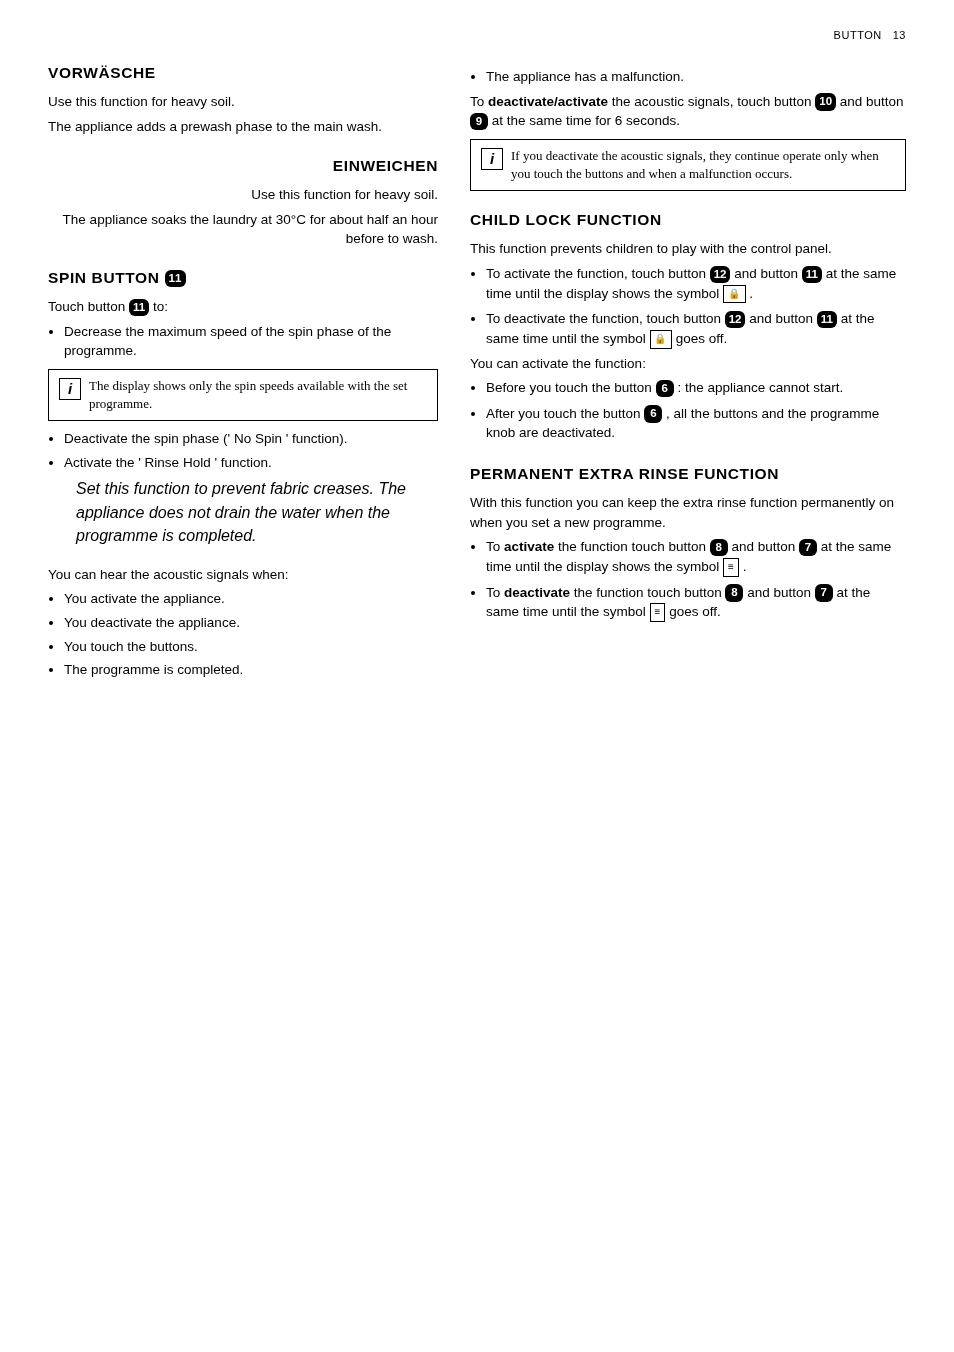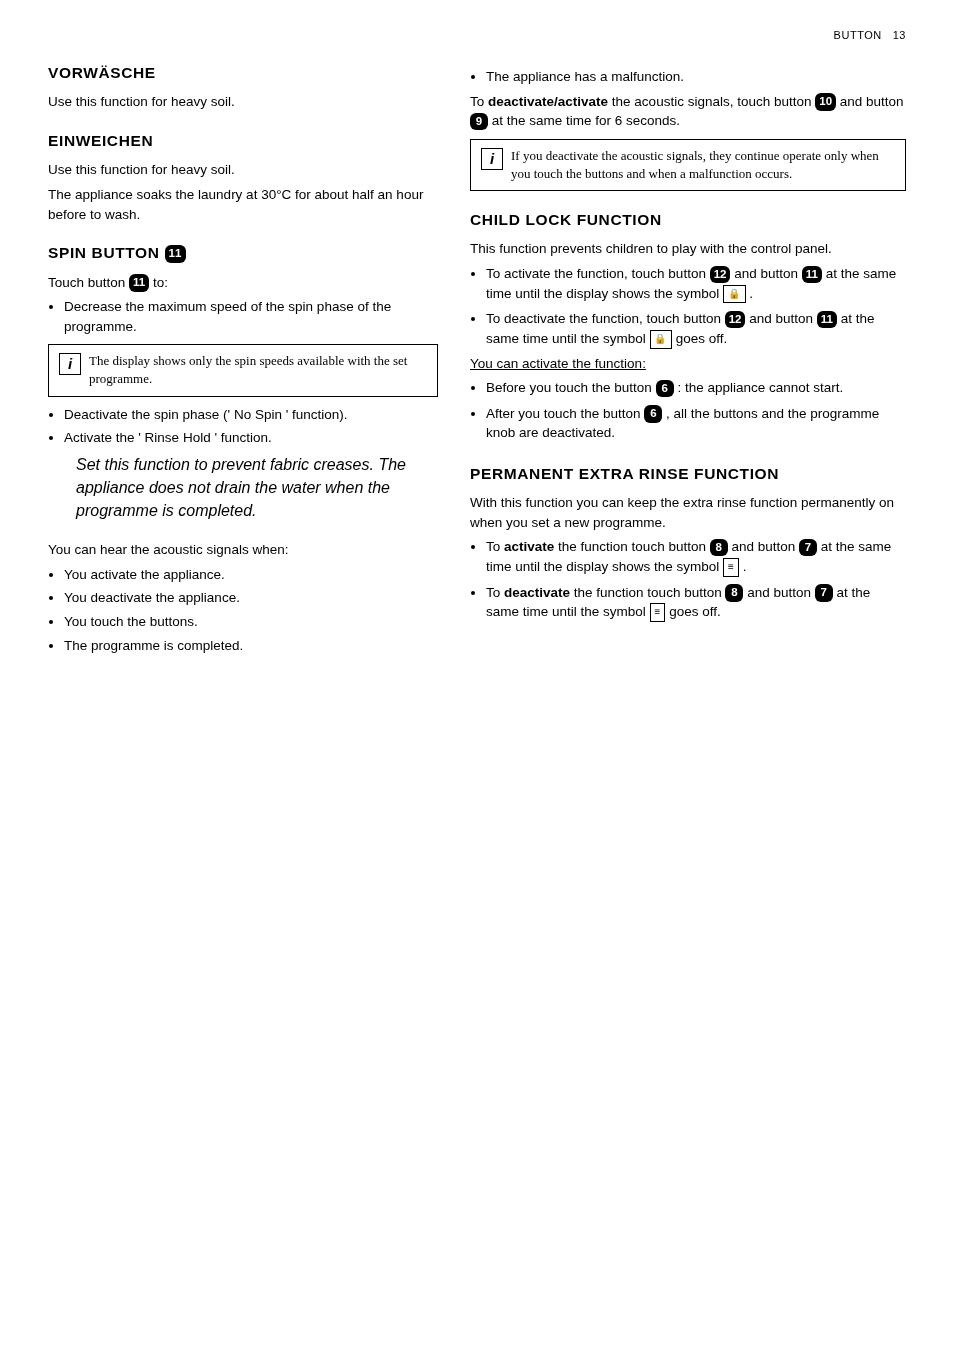--- a/index.html
+++ b/index.html
@@ -143,23 +143,24 @@
     </span>
   </div>
 
   <div class="columns">
 
     <div class="col-left">
 
       <div>
         <div class="section-title">VORWÄSCHE</div>
         <p>Use this function for heavy soil.</p>
-      </div>
-
-      <div style="margin-top:18px;">
+        <p>The appliance adds a prewash phase to the main wash.</p>
+      </div>
+
+      <div style="margin-top:18px;text-align:right;">
         <div class="section-title">EINWEICHEN</div>
         <p>Use this function for heavy soil.</p>
         <p>The appliance soaks the laundry at 30°C for about half an hour before to wash.</p>
       </div>
 
       <div style="margin-top:18px;">
         <div class="section-title">
           SPIN BUTTON <span class="btn-badge">11</span>
         </div>
         <p>Touch button <span class="btn-badge">11</span> to:</p>
@@ -213,21 +214,21 @@
         <div class="section-title">CHILD LOCK FUNCTION</div>
         <p>This function prevents children to play with the control panel.</p>
         <ul>
           <li>
             To activate the function, touch button <span class="btn-badge">12</span> and button <span class="btn-badge">11</span> at the same time until the display shows the symbol <span class="lock-symbol">🔒</span> .
           </li>
           <li style="margin-top:6px;">
             To deactivate the function, touch button <span class="btn-badge">12</span> and button <span class="btn-badge">11</span> at the same time until the symbol <span class="lock-symbol">🔒</span> goes off.
           </li>
         </ul>
-        <p style="margin-top:0;text-decoration:underline;">You can activate the function:</p>
+        <p style="margin-top:0;">You can activate the function:</p>
         <ul>
           <li>
             Before you touch the button <span class="btn-badge">6</span> : the appliance cannot start.
           </li>
           <li style="margin-top:6px;">
             After you touch the button <span class="btn-badge">6</span> , all the buttons and the programme knob are deactivated.
           </li>
         </ul>
       </div>
 

